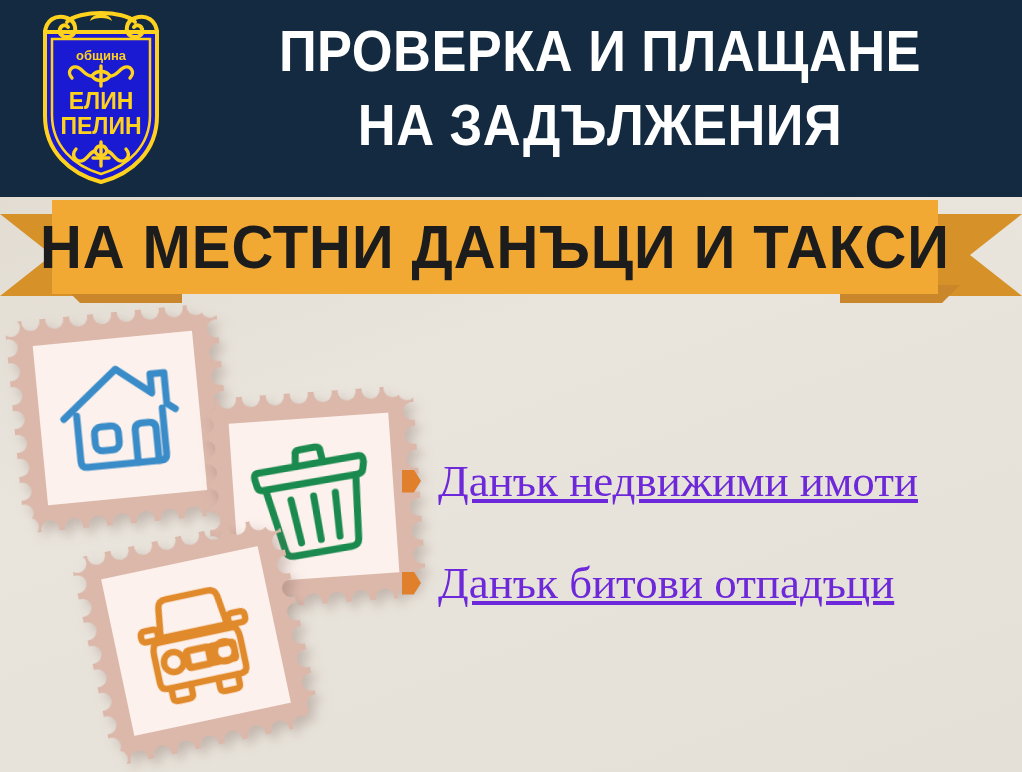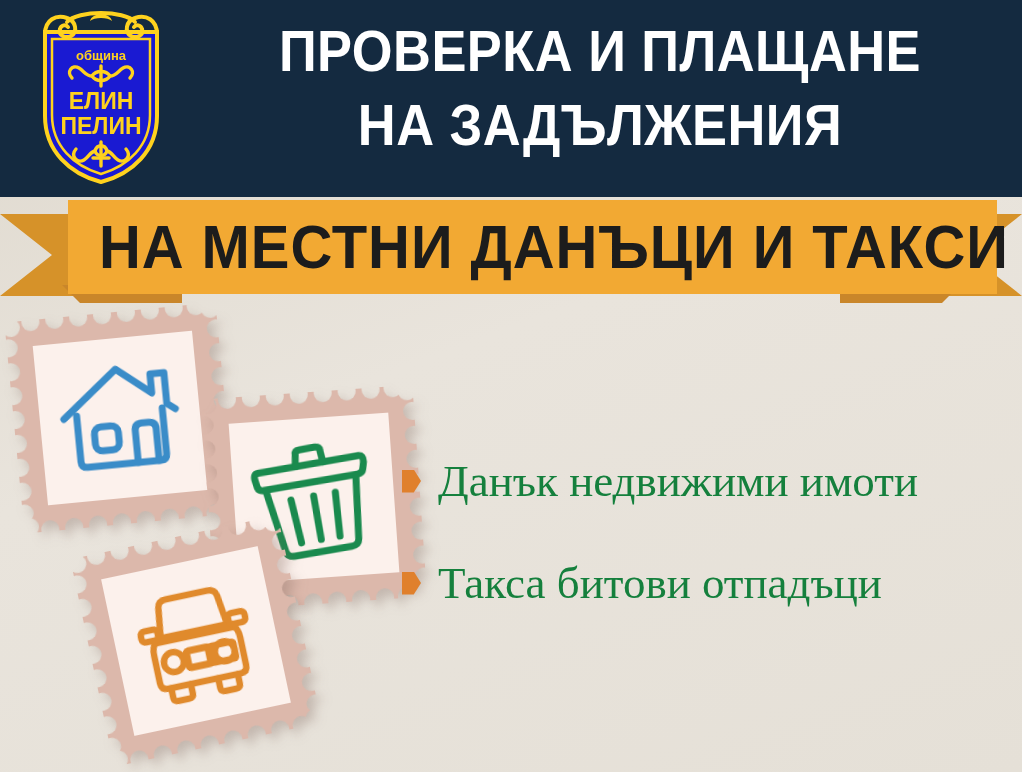--- a/index.html
+++ b/index.html
@@ -89,29 +89,28 @@
     top: 85px;
     width: 120px;
     height: 18px;
     background: #c9862a;
   }
   .ribbon-fold.left  { left: 62px;  clip-path: polygon(0 0, 120px 0, 120px 18px, 18px 18px); }
   .ribbon-fold.right { right: 62px; clip-path: polygon(0 0, 120px 0, 102px 18px, 0 18px); }
 
   .ribbon-main {
     position: absolute;
-    left: 68px;
+    left: 52px;
     top: 0;
     width: 886px;
     height: 94px;
     background: #f2a933;
     display: flex;
     align-items: center;
     justify-content: center;
-    padding-left: 43px;
   }
   .ribbon-text {
     color: #1c1c1c;
     font-family: "Liberation Sans Narrow", "Liberation Sans", sans-serif;
     font-weight: 700;
     font-size: 61px;
     line-height: 62px;
     letter-spacing: 1px;
     transform: scaleX(0.95);
     white-space: nowrap;
@@ -144,25 +143,26 @@
   }
   .bullet {
     flex: 0 0 auto;
     width: 19px;
     height: 23px;
     margin-right: 17px;
     background: #e0802c;
     clip-path: polygon(0 0, 62% 0, 100% 50%, 62% 100%, 0 100%);
   }
   .list-label {
-    color: #15803d;
+    color: #6d28d9;
     font-family: "Liberation Serif", "DejaVu Serif", serif;
     font-size: 45px;
     line-height: 48px;
     white-space: nowrap;
+    text-decoration: underline;
   }
 </style>
 </head>
 <body>
 
 <div id="poster">
 
   <div class="bg-wash"></div>
 
   <div class="header">
@@ -397,17 +397,17 @@
     </svg>
   </div>
 
   <div class="list">
     <div class="list-item">
       <span class="bullet"></span>
       <span class="list-label">Данък недвижими имоти</span>
     </div>
     <div class="list-item">
       <span class="bullet"></span>
-      <span class="list-label">Такса битови отпадъци</span>
+      <span class="list-label">Данък битови отпадъци</span>
     </div>
   </div>
 
 </div>
 
 </body></html>

